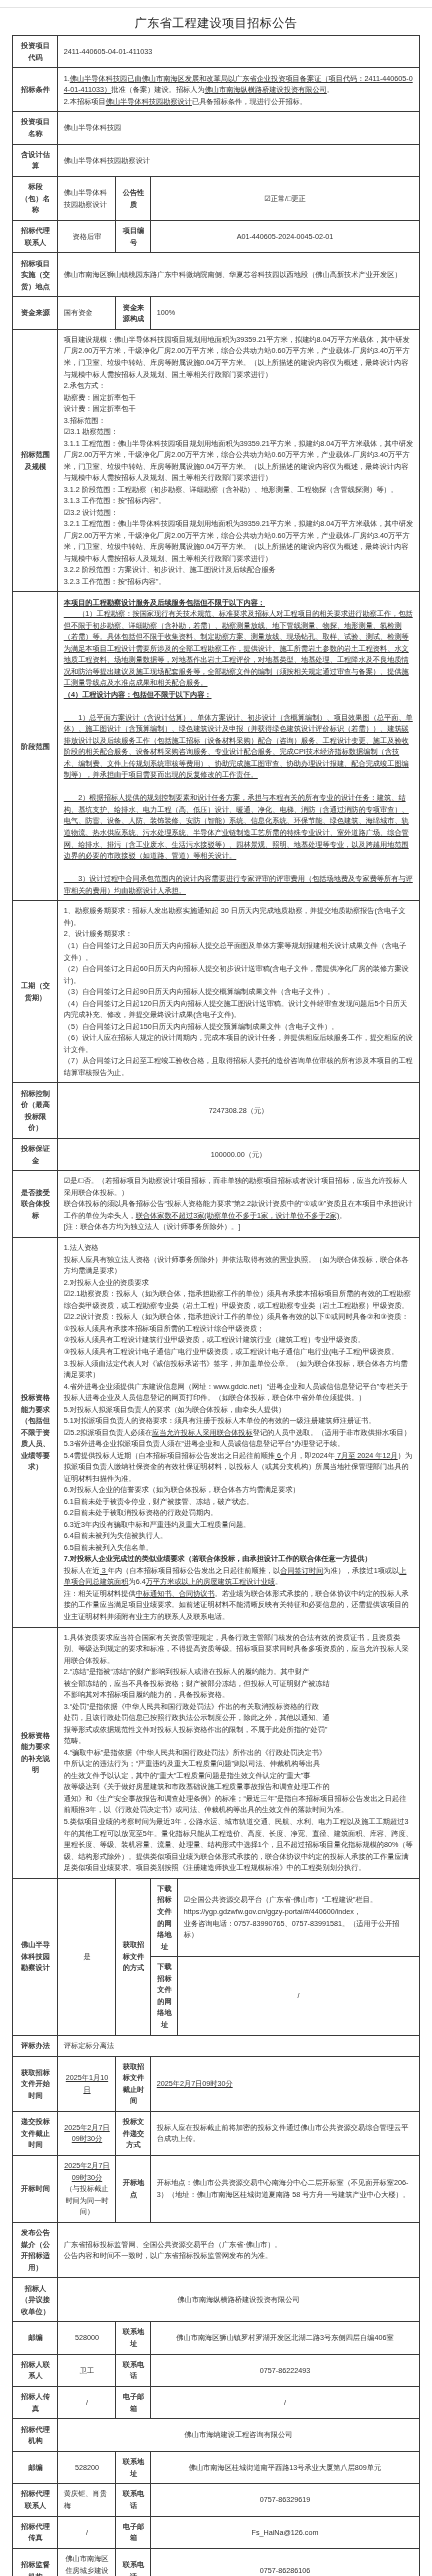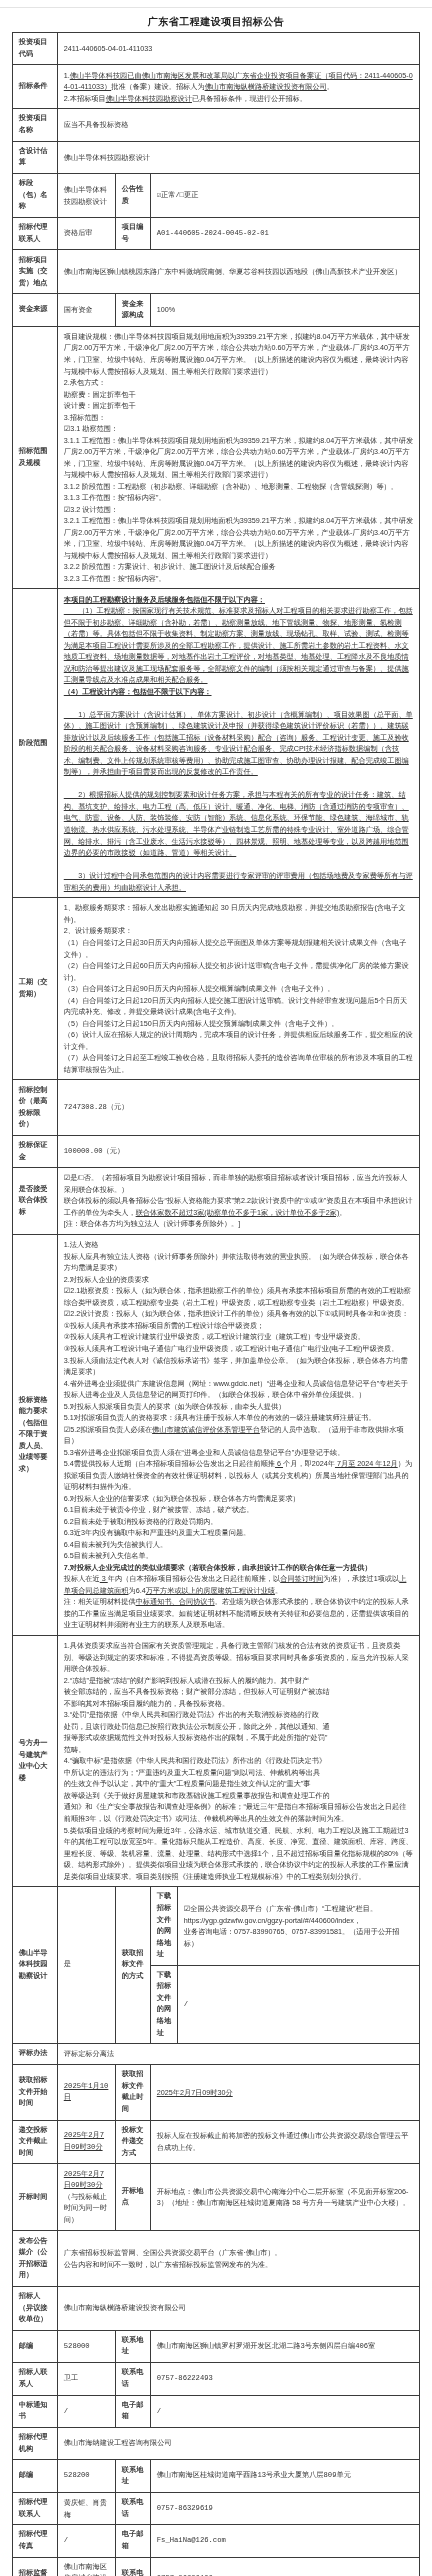--- a/index.html
+++ b/index.html
@@ -1,27 +1,27 @@
 <!DOCTYPE html>
 <html style="font-size:8.5px"><head>
 <meta charset="utf-8">
 <style>
   html,body{margin:0;padding:0;background:#ffffff;}
   body{width:432px;font-family:"Liberation Sans","DejaVu Sans",sans-serif;color:#333;}
   .top-hairline{height:6.9px;border-bottom:0.5px solid #e4e4e4;background:#fff;}
-  .page-title{text-align:center;font-size:10px;font-weight:bold;color:#1f1f1f;margin:6.9px 0 3.2px 0;letter-spacing:0.5px;}
+  .page-title{text-align:center;font-size:12px;font-weight:normal;color:#1f1f1f;margin:6.9px 0 3.2px 0;letter-spacing:0.5px;}
   table.doc{border-collapse:collapse;table-layout:fixed;width:406px;margin:0 auto 15px auto;}
   table.doc td{
     border:1.1px solid #3a3a3a;
     font-size:7.2px;line-height:1.6;
     padding:4.2px 5.3px;vertical-align:middle;
     white-space:pre-wrap;word-break:break-all;overflow-wrap:anywhere;
   }
-  td.lbl{font-weight:bold;text-align:left;color:#3c3c3c;padding:4.2px 1.6px;font-family:Liberation Serif, serif;}
-  td.ctr{font-family:Liberation Mono, monospace;}
+  td.lbl{font-weight:bold;text-align:center;color:#3c3c3c;padding:4.2px 1.6px;}
+  td.ctr{text-align:center;}
   td.txt{text-align:left;}
   td.u{text-decoration:underline;}
   td.u-all{text-decoration:underline;}
   span.u{text-decoration:underline;}
   span.b{font-weight:bold;}
 </style>
 </head>
 <body>
 
 <div class="top-hairline"></div>
@@ -40,21 +40,21 @@
       <td class="lbl">投资项目代码</td>
       <td class="txt" colspan="4">2411-440605-04-01-411033</td>
     </tr>
     <tr>
       <td class="lbl">招标条件</td>
       <td class="txt" colspan="4">1.<span class="u">佛山半导体科技园已由佛山市南海区发展和改革局以广东省企业投资项目备案证（项目代码：2411-440605-04-01-411033）</span>批准（备案）建设。招标人为<span class="u">佛山市南海纵横路桥建设投资有限公司</span>。
 2.本招标项目<span class="u">佛山半导体科技园勘察设计</span>已具备招标条件，现进行公开招标。</td>
     </tr>
     <tr>
       <td class="lbl">投资项目名称</td>
-      <td class="txt" colspan="4">应当不具备投标资格</td>
+      <td class="txt" colspan="4">佛山半导体科技园</td>
     </tr>
     <tr>
       <td class="lbl">含设计估算</td>
       <td class="txt" colspan="4">佛山半导体科技园勘察设计</td>
     </tr>
     <tr>
       <td class="lbl">标段（包）名称</td>
       <td class="txt">佛山半导体科技园勘察设计</td>
       <td class="lbl">公告性质</td>
       <td class="ctr" colspan="2">☑正常/□更正</td>
@@ -136,35 +136,35 @@
 2.对投标人企业的资质要求
 ☑2.1勘察资质：投标人（如为联合体，指承担勘察工作的单位）须具有承接本招标项目所需的有效的工程勘察综合类甲级资质，或工程勘察专业类（岩土工程）甲级资质，或工程勘察专业类（岩土工程勘察）甲级资质。
 ☑2.2设计资质：投标人（如为联合体，指承担设计工作的单位）须具备有效的以下①或同时具备②和③资质：
 ①投标人须具有承接本招标项目所需的工程设计综合甲级资质；
 ②投标人须具有工程设计建筑行业甲级资质，或工程设计建筑行业（建筑工程）专业甲级资质。
 ③投标人须具有工程设计电子通信广电行业甲级资质，或工程设计电子通信广电行业(电子工程)甲级资质。
 3.投标人须由法定代表人对《诚信投标承诺书》签字，并加盖单位公章。（如为联合体投标，联合体各方均需满足要求）
 4.省外进粤企业须提供广东建设信息网（网址：www.gdcic.net）“进粤企业和人员诚信信息登记平台”专栏关于投标人进粤企业及人员信息登记的网页打印件。（如联合体投标，联合体中省外单位须提供。）
 5.对投标人拟派项目负责人的要求（如为联合体投标，由牵头人提供）
 5.1对拟派项目负责人的资格要求：须具有注册于投标人本单位的有效的一级注册建筑师注册证书。
-☑5.2拟派项目负责人必须在<span class="u">佛山市建筑诚信评价体系管理平台</span>登记的人员中选取。（适用于非市政供排水项目）
+☑5.2拟派项目负责人必须在<span class="u">应当允许投标人采用联合体投标</span>登记的人员中选取。（适用于非市政供排水项目）
 5.3省外进粤企业拟派项目负责人须在“进粤企业和人员诚信信息登记平台”办理登记手续。
 5.4需提供投标人近期（自本招标项目招标公告发出之日起往前顺推<span class="u"> 6 </span>个月，即2024年<span class="u"> 7月至 2024 年12月</span>）为拟派项目负责人缴纳社保资金的有效社保证明材料，以投标人（或其分支机构）所属当地社保管理部门出具的证明材料扫描件为准。
 6.对投标人企业的信誉要求（如为联合体投标，联合体各方均需满足要求）
 6.1目前未处于被责令停业，财产被接管、冻结，破产状态。
 6.2目前未处于被取消投标资格的行政处罚期内。
 6.3近3年内没有骗取中标和严重违约及重大工程质量问题。
 6.4目前未被列为失信被执行人。
 6.5目前未被列入失信名单。
 <span class="b">7.对投标人企业完成过的类似业绩要求（若联合体投标，由承担设计工作的联合体任意一方提供）</span>
 投标人在近<span class="u"> 3 </span>年内（自本招标项目招标公告发出之日起往前顺推，以<span class="u">合同签订时间</span>为准），承接过1项或以<span class="u">上单项合同总建筑面积</span>为6.4<span class="u">万平方米或以上的房屋建筑工程设计业绩</span>。
 注：相关证明材料提供<span class="u">中标通知书、合同协议书</span>。若业绩为联合体形式承接的，联合体协议中约定的投标人承接的工作量应当满足项目业绩要求。如前述证明材料不能清晰反映有关特征和必要信息的，还需提供该项目的业主证明材料并须附有业主方的联系人及联系电话。</td>
     </tr>
     <tr>
-      <td class="lbl">号方舟一号建筑产业中心大楼</td>
+      <td class="lbl">投标资格能力要求的补充说明</td>
       <td class="txt" colspan="4">1.具体资质要求应当符合国家有关资质管理规定，具备行政主管部门核发的合法有效的资质证书，且资质类别、等级达到规定的要求和标准，不得提高资质等级。招标项目要求同时具备多项资质的，应当允许投标人采用联合体投标。
 2.“冻结”是指被“冻结”的财产影响到投标人或潜在投标人的履约能力。其中财产
 被全部冻结的，应当不具备投标资格；财产被部分冻结，但投标人可证明财产被冻结
 不影响其对本招标项目履约能力的，具备投标资格。
 3.“处罚”是指依据《中华人民共和国行政处罚法》作出的有关取消投标资格的行政
 处罚，且该行政处罚信息已按照行政执法公示制度公开，除此之外，其他以通知、通
 报等形式或依据规范性文件对投标人投标资格作出的限制，不属于此处所指的“处罚”
 范畴。
 4.“骗取中标”是指依据《中华人民共和国行政处罚法》所作出的《行政处罚决定书》
 中所认定的违法行为；“严重违约及重大工程质量问题”则以司法、仲裁机构等出具
@@ -224,21 +224,21 @@
       <td class="lbl">联系地址</td>
       <td class="ctr" colspan="2">佛山市南海区狮山镇罗村罗湖开发区北湖二路3号东侧四层自编406室</td>
     </tr>
     <tr>
       <td class="lbl">招标人联系人</td>
       <td class="ctr">卫工</td>
       <td class="lbl">联系电话</td>
       <td class="ctr" colspan="2">0757-86222493</td>
     </tr>
     <tr>
-      <td class="lbl">中标通知书</td>
+      <td class="lbl">招标人传真</td>
       <td class="ctr">/</td>
       <td class="lbl">电子邮箱</td>
       <td class="ctr" colspan="2">/</td>
     </tr>
     <tr>
       <td class="lbl">招标代理机构</td>
       <td class="ctr" colspan="4">佛山市海纳建设工程咨询有限公司</td>
     </tr>
     <tr>
       <td class="lbl">邮编</td>

